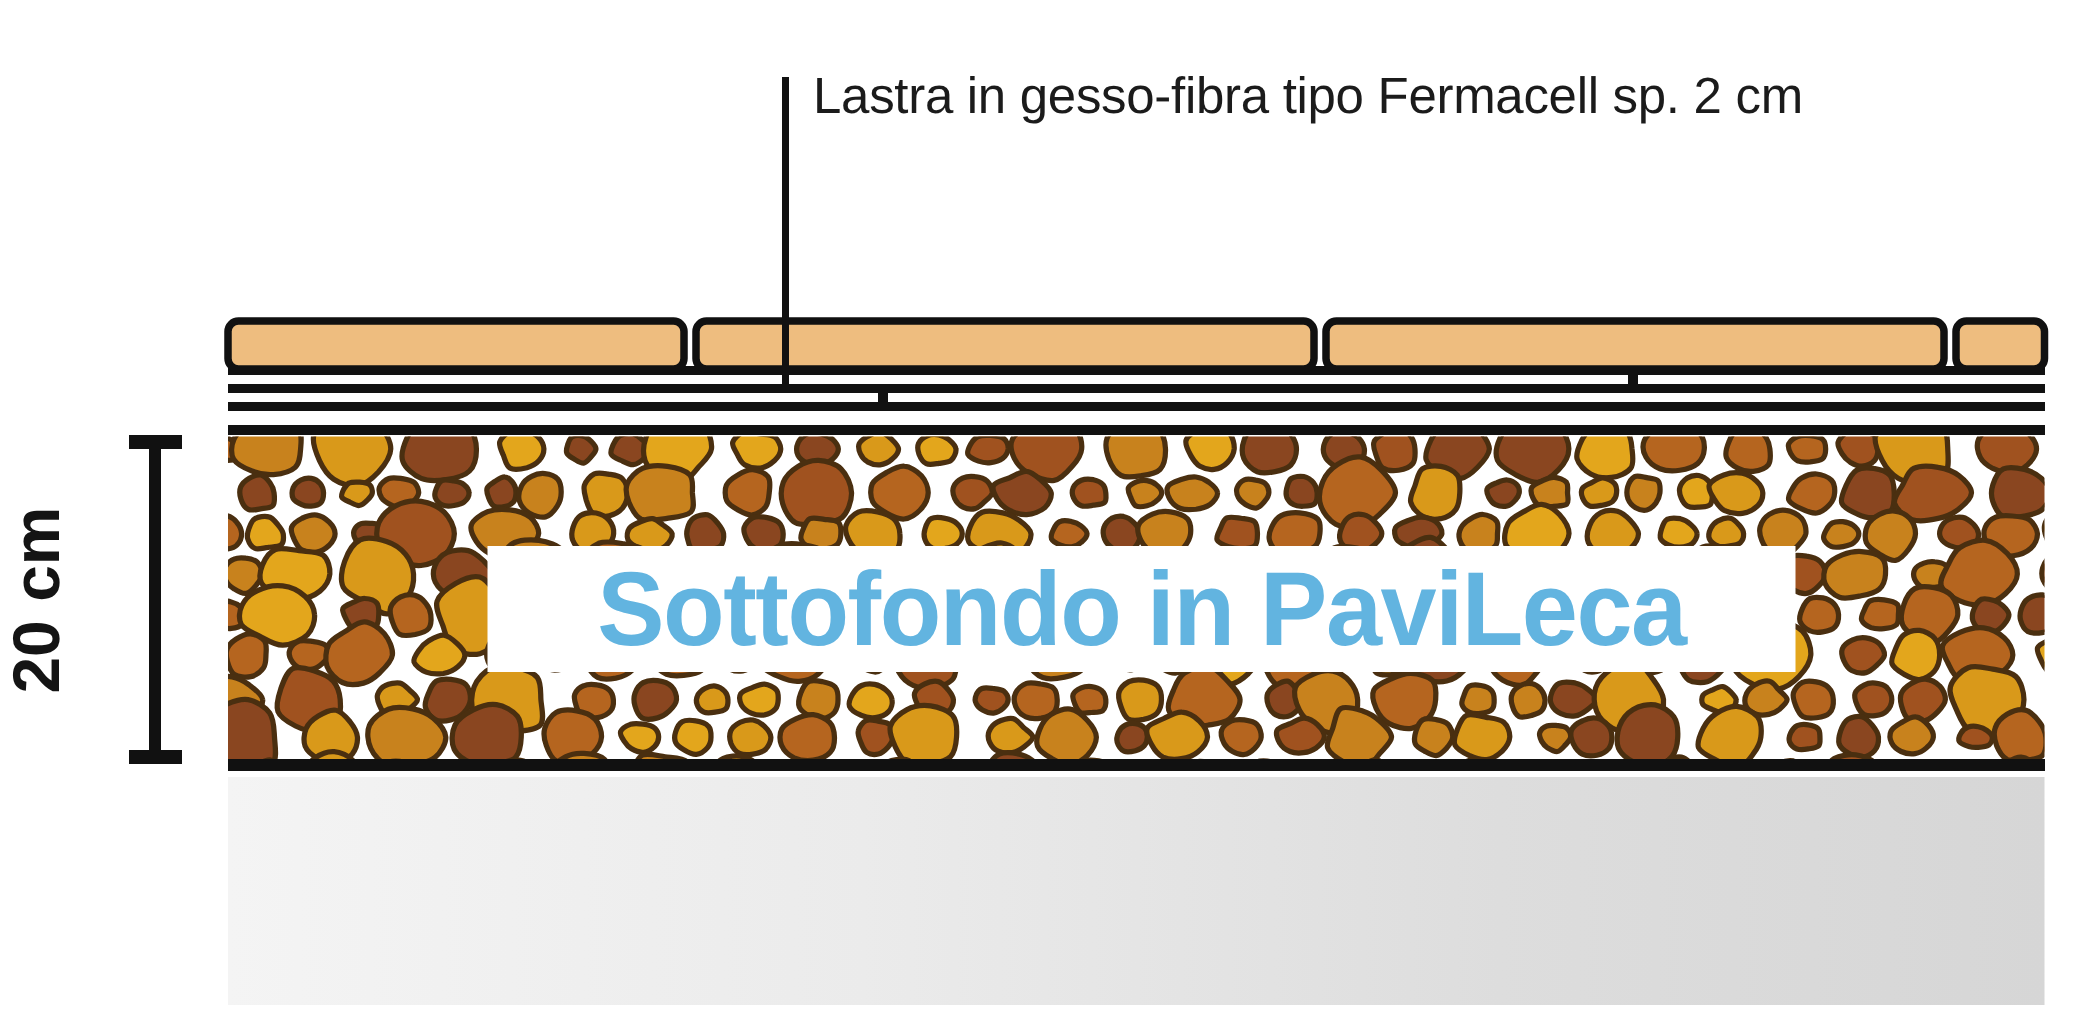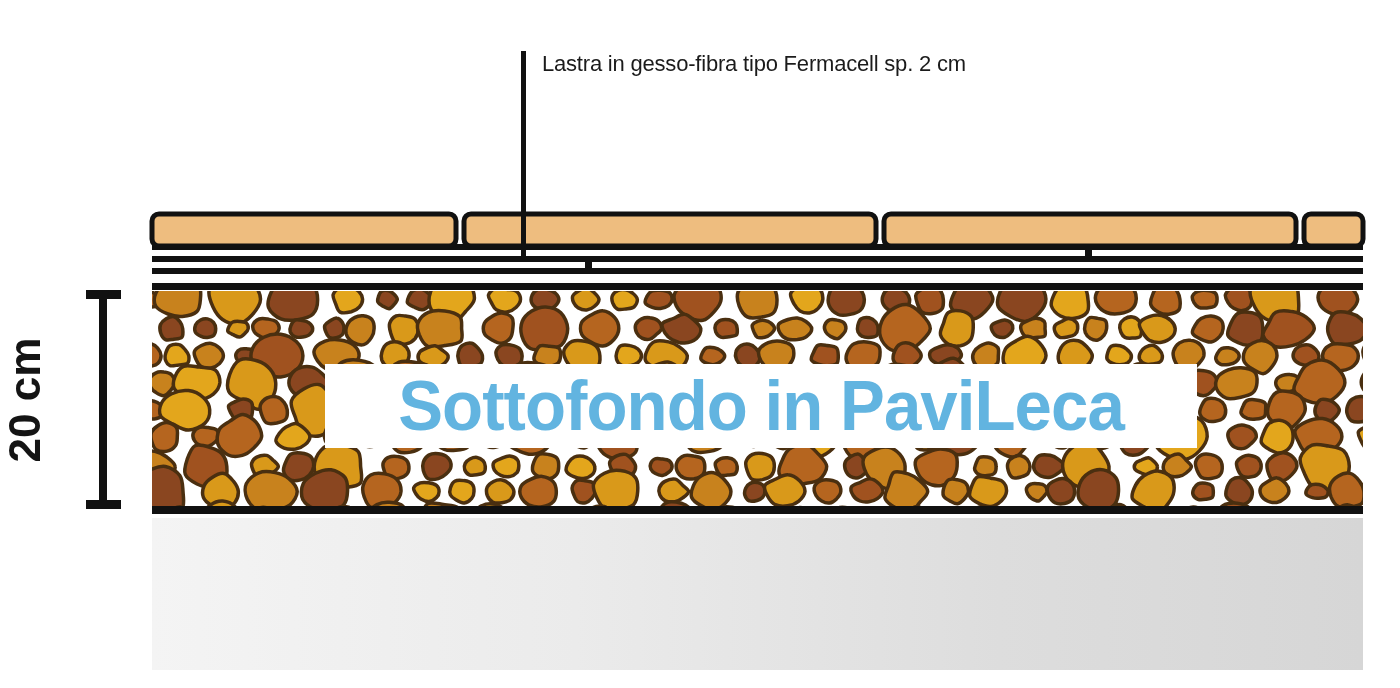--- a/index.html
+++ b/index.html
@@ -24,21 +24,21 @@
     position: absolute;
     left: 0;
     top: 0;
     width: 1400px;
     height: 688px;
   }
   .callout-text {
     position: absolute;
     left: 542px;
     top: 44px;
-    font-size: 22px;
+    font-size: 34px;
     line-height: 40px;
     color: #1b1b1b;
     font-family: "Liberation Sans", sans-serif;
     white-space: nowrap;
     letter-spacing: -0.2px;
   }
   .dim-text {
     position: absolute;
     left: 0px;
     top: 300px;

